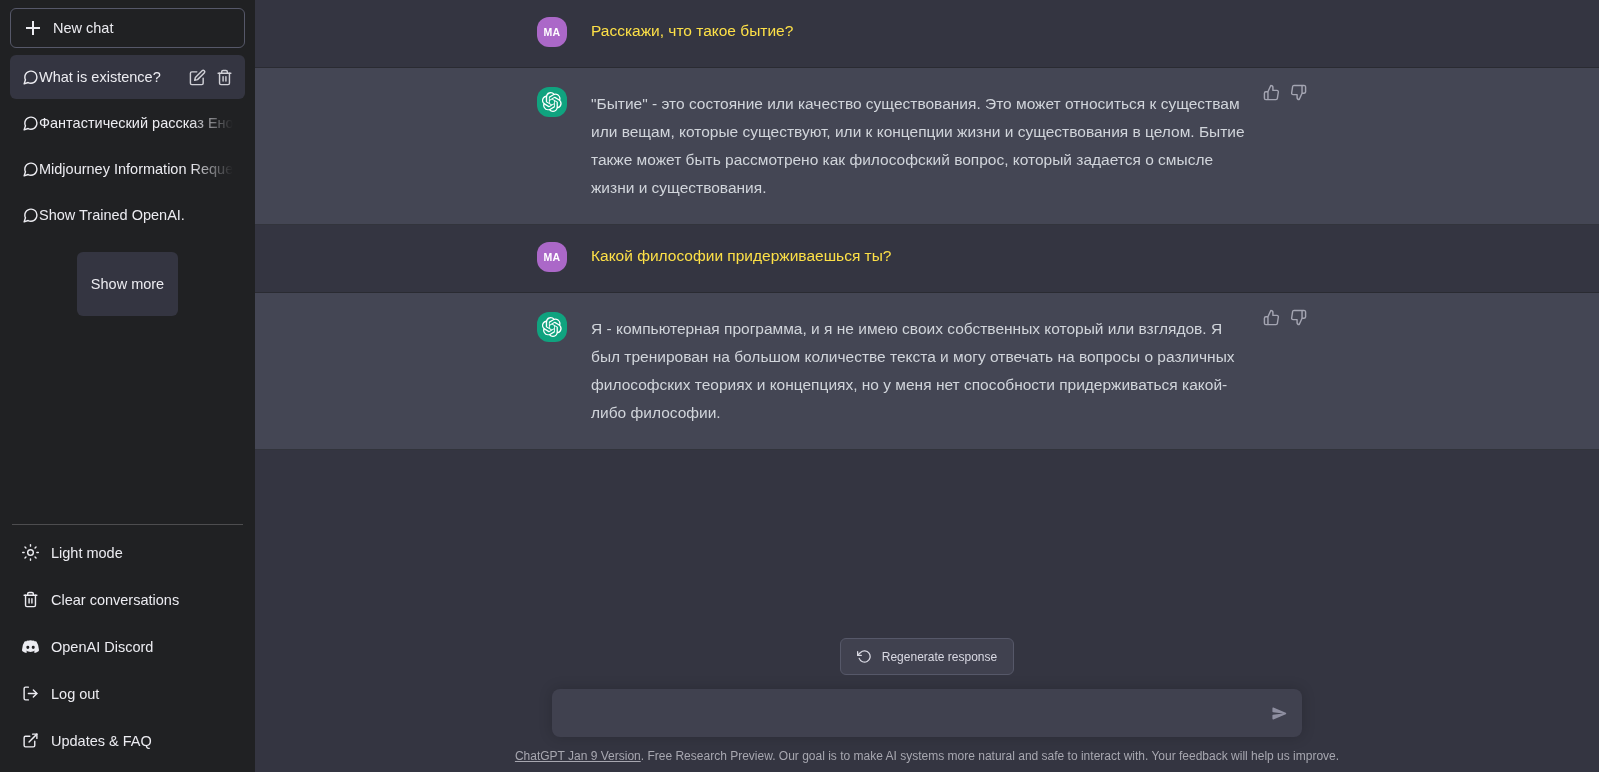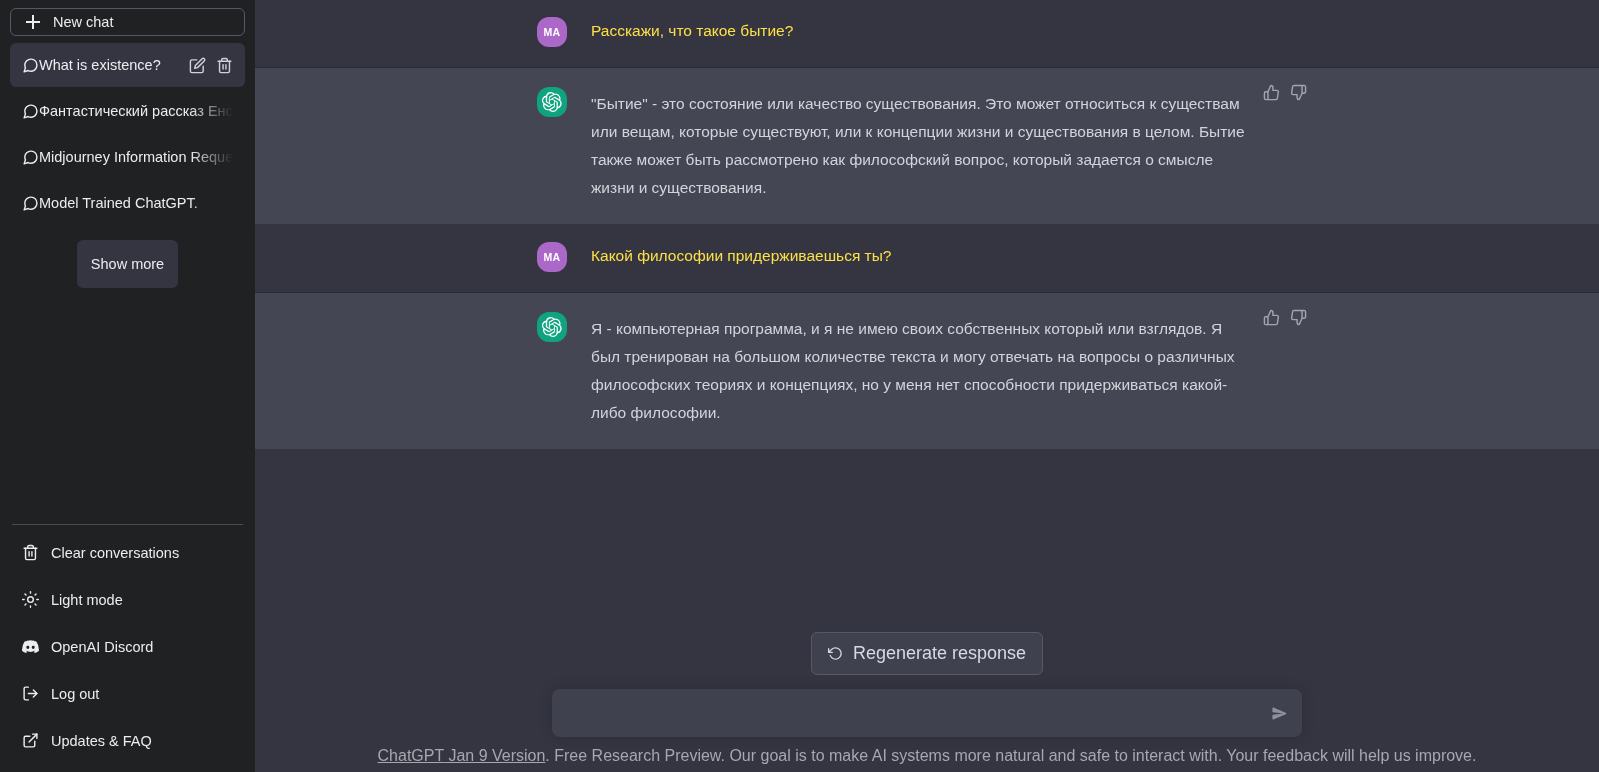--- a/index.html
+++ b/index.html
@@ -14,21 +14,21 @@
   
   .sidebar {
     width: 255px; height: 772px;
     background: #202123;
     display: flex; flex-direction: column;
     padding: 8px;
     flex: 0 0 255px;
   }
   .newchat {
     display: flex; align-items: center; gap: 12px;
-    height: 28px; margin: 0 2px 6px 2px; padding: 0 14px;
+    height: 40px; margin: 0 2px 6px 2px; padding: 0 14px;
     border: 1px solid #565869; border-radius: 6px;
     color: #ececf1; font-size: 14.5px;
     cursor: pointer; background: transparent;
   }
   .plus-ic { width: 16px; height: 16px; position: relative; flex: 0 0 16px; }
   .plus-ic:before, .plus-ic:after {
     content: ""; position: absolute; background: #ececf1;
   }
   .plus-ic:before { left: 7px; top: 1px; width: 1.6px; height: 14px; }
   .plus-ic:after  { top: 7px; left: 1px; height: 1.6px; width: 14px; }
@@ -52,21 +52,21 @@
     -webkit-mask-image: none; mask-image: none;
     padding-right: 4px;
   }
   .row-actions { display: flex; gap: 10px; flex: 0 0 auto; }
   .act-ic { width: 17px; height: 17px; opacity: .85; cursor: pointer; }
 
   .showmore-wrap { display: flex; justify-content: center; margin-top: 14px; }
   .showmore {
     background: #343541; color: #ececf1;
     border: none; border-radius: 6px;
-    font-size: 14.5px; padding: 16px 14px; cursor: pointer;
+    font-size: 14.5px; padding: 24px 14px; cursor: pointer;
     font-family: inherit;
   }
 
   .spacer { flex: 1 1 auto; }
   .divider { height: 1px; background: #4d4d4f; margin: 8px 4px 4px 4px; }
 
   .menu-item {
     display: flex; align-items: center; gap: 12px;
     height: 47px; padding: 0 12px; margin: 0 2px;
     border-radius: 6px; cursor: pointer;
@@ -120,21 +120,21 @@
   .composer-zone {
     position: absolute; left: 0; right: 0; bottom: 0;
     display: flex; flex-direction: column; align-items: center;
     padding-bottom: 8px;
   }
   .regen-wrap { display: flex; justify-content: center; margin-bottom: 14px; }
   .regen-btn {
     display: flex; align-items: center; gap: 10px;
     border: 1px solid #565869; border-radius: 6px;
     background: #40414f; color: #d9d9e3;
-    font-size: 18px; font-family: inherit;
+    font-size: 12px; font-family: inherit;
     padding: 10px 16px; cursor: pointer;
   }
   .composer {
     position: relative;
     width: 750px; height: 48px;
     background: #40414f; border-radius: 8px;
     box-shadow: 0 0 14px rgba(0,0,0,.18);
     display: flex; align-items: center;
     padding: 0 46px 0 16px;
   }
@@ -145,21 +145,21 @@
   }
   .composer-input::placeholder { color: #8e8ea0; }
   .send-btn {
     position: absolute; right: 10px; top: 50%; transform: translateY(-50%);
     width: 26px; height: 26px; background: transparent; border: none;
     display: flex; align-items: center; justify-content: center;
     cursor: pointer; padding: 0;
   }
   .footer {
     margin-top: 11px;
-    font-size: 16px; color: #a7a7b0; 
+    font-size: 12px; color: #a7a7b0; 
     line-height: 16px;
   }
   .footer a { color: #a7a7b0; text-decoration: underline; }
 </style>
 </head>
 <body>
 
 <div class="app">
 
   <aside class="sidebar">
@@ -201,59 +201,59 @@
         <svg class="menu-ic" viewBox="0 0 24 24" fill="none" stroke="#ececf1" stroke-width="2" stroke-linecap="round" stroke-linejoin="round">
             <path d="M21 11.5a8.38 8.38 0 0 1-.9 3.8 8.5 8.5 0 0 1-7.6 4.7 8.38 8.38 0 0 1-3.8-.9L3 21l1.9-5.7a8.38 8.38 0 0 1-.9-3.8 8.5 8.5 0 0 1 4.7-7.6 8.38 8.38 0 0 1 3.8-.9h.5a8.48 8.48 0 0 1 8 8v.5z"></path>
           </svg>
         <span class="chat-title">Midjourney Information Reque</span>
       </div>
 
       <div class="chat-item">
         <svg class="menu-ic" viewBox="0 0 24 24" fill="none" stroke="#ececf1" stroke-width="2" stroke-linecap="round" stroke-linejoin="round">
             <path d="M21 11.5a8.38 8.38 0 0 1-.9 3.8 8.5 8.5 0 0 1-7.6 4.7 8.38 8.38 0 0 1-3.8-.9L3 21l1.9-5.7a8.38 8.38 0 0 1-.9-3.8 8.5 8.5 0 0 1 4.7-7.6 8.38 8.38 0 0 1 3.8-.9h.5a8.48 8.48 0 0 1 8 8v.5z"></path>
           </svg>
-        <span class="chat-title">Model Trained ChatGPT.</span>
+        <span class="chat-title">Show Trained OpenAI.</span>
       </div>
 
 
     </div>
 
     <div class="showmore-wrap">
       <button class="showmore">Show more</button>
     </div>
 
     <div class="spacer"></div>
     <div class="divider"></div>
-
-    <div class="menu-item">
-      <svg class="menu-ic" viewBox="0 0 24 24" fill="none" stroke="#ececf1" stroke-width="2" stroke-linecap="round" stroke-linejoin="round">
-          <polyline points="3 6 5 6 21 6"></polyline>
-          <path d="M19 6v14a2 2 0 0 1-2 2H7a2 2 0 0 1-2-2V6m3 0V4a2 2 0 0 1 2-2h4a2 2 0 0 1 2 2v2"></path>
-          <line x1="10" y1="11" x2="10" y2="17"></line>
-          <line x1="14" y1="11" x2="14" y2="17"></line>
-        </svg>
-      <span>Clear conversations</span>
-    </div>
 
     <div class="menu-item">
       <svg class="menu-ic" viewBox="0 0 24 24" fill="none" stroke="#ececf1" stroke-width="2" stroke-linecap="round" stroke-linejoin="round">
           <circle cx="12" cy="12" r="4"></circle>
           <line x1="12" y1="1" x2="12" y2="3"></line>
           <line x1="12" y1="21" x2="12" y2="23"></line>
           <line x1="4.2" y1="4.2" x2="5.6" y2="5.6"></line>
           <line x1="18.4" y1="18.4" x2="19.8" y2="19.8"></line>
           <line x1="1" y1="12" x2="3" y2="12"></line>
           <line x1="21" y1="12" x2="23" y2="12"></line>
           <line x1="4.2" y1="19.8" x2="5.6" y2="18.4"></line>
           <line x1="18.4" y1="5.6" x2="19.8" y2="4.2"></line>
         </svg>
       <span>Light mode</span>
     </div>
 
     <div class="menu-item">
+      <svg class="menu-ic" viewBox="0 0 24 24" fill="none" stroke="#ececf1" stroke-width="2" stroke-linecap="round" stroke-linejoin="round">
+          <polyline points="3 6 5 6 21 6"></polyline>
+          <path d="M19 6v14a2 2 0 0 1-2 2H7a2 2 0 0 1-2-2V6m3 0V4a2 2 0 0 1 2-2h4a2 2 0 0 1 2 2v2"></path>
+          <line x1="10" y1="11" x2="10" y2="17"></line>
+          <line x1="14" y1="11" x2="14" y2="17"></line>
+        </svg>
+      <span>Clear conversations</span>
+    </div>
+
+    <div class="menu-item">
       <svg class="menu-ic" viewBox="0 0 24 24" fill="#ececf1">
           <path d="M20.3 4.9A19 19 0 0 0 15.7 3.5l-.2.4a17 17 0 0 1 4.1 1.3 15.4 15.4 0 0 0-15.2 0A17 17 0 0 1 8.5 3.9l-.2-.4A19 19 0 0 0 3.7 4.9 20.2 20.2 0 0 0 .2 18.4a19 19 0 0 0 5.8 2.9l1.2-1.9a12.4 12.4 0 0 1-1.9-.9l.5-.4a13.7 13.7 0 0 0 12.4 0l.5.4a12.4 12.4 0 0 1-1.9.9l1.2 1.9a19 19 0 0 0 5.8-2.9 20.2 20.2 0 0 0-3.5-13.5zM8.2 15.4a2.2 2.2 0 0 1-2-2.3 2.1 2.1 0 0 1 2-2.3 2.1 2.1 0 0 1 2.1 2.3 2.1 2.1 0 0 1-2.1 2.3zm7.6 0a2.2 2.2 0 0 1-2-2.3 2.1 2.1 0 0 1 2-2.3 2.1 2.1 0 0 1 2.1 2.3 2.1 2.1 0 0 1-2.1 2.3z"></path>
         </svg>
       <span>OpenAI Discord</span>
     </div>
 
     <div class="menu-item">
       <svg class="menu-ic" viewBox="0 0 24 24" fill="none" stroke="#ececf1" stroke-width="2" stroke-linecap="round" stroke-linejoin="round">
           <path d="M9 21H5a2 2 0 0 1-2-2V5a2 2 0 0 1 2-2h4"></path>
           <polyline points="16 17 21 12 16 7"></polyline>

